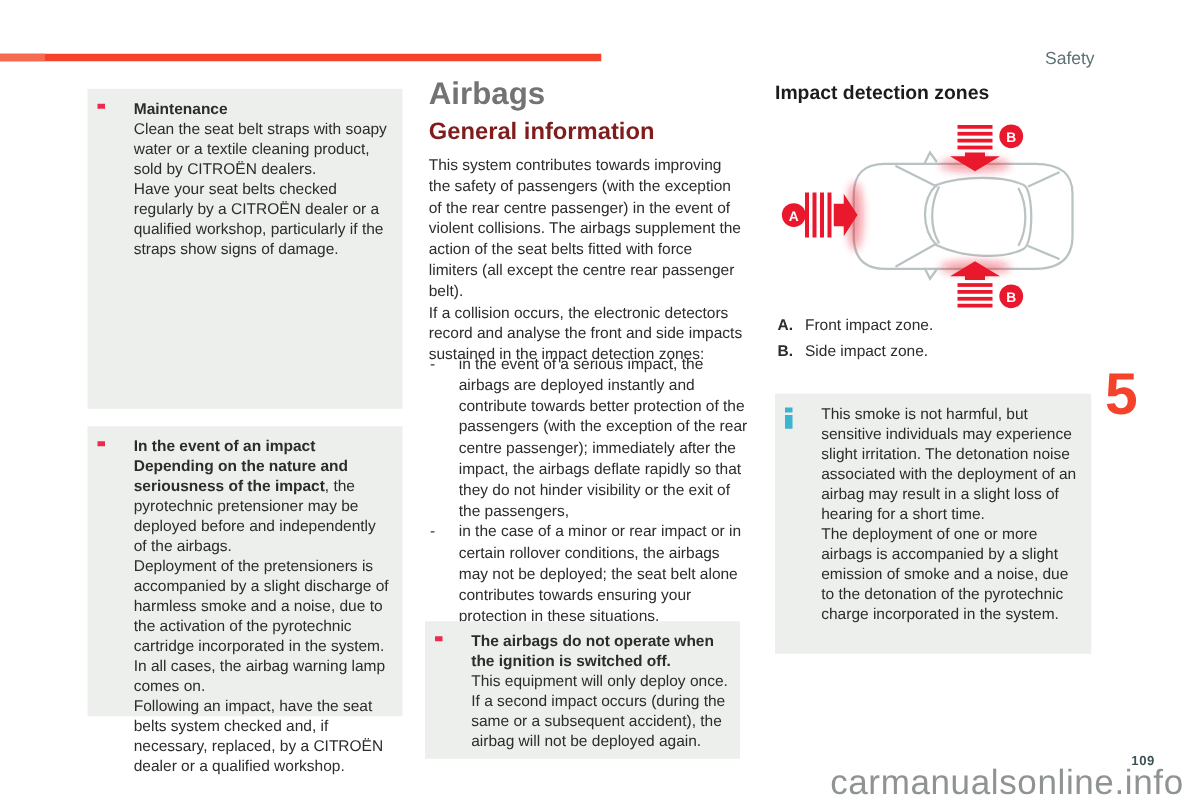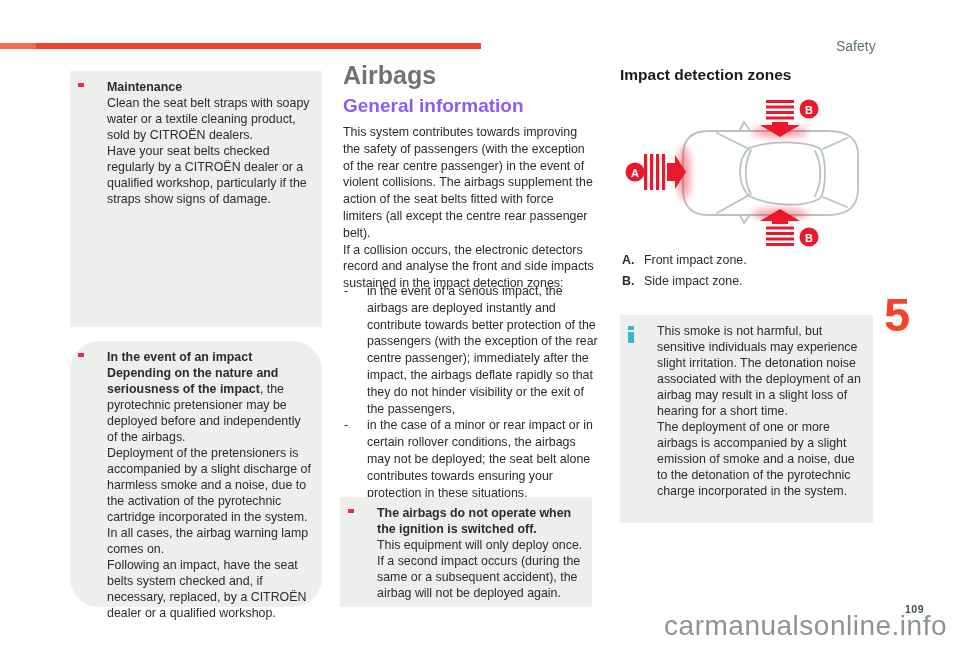--- a/index.html
+++ b/index.html
@@ -37,37 +37,37 @@
   
   .box {
     position: absolute; background: #edefed;
     font-size: 12.4px; line-height: 16px;
   }
   .box .inner { position: relative; padding: 8px 9px 0 37px; }
   .box p { margin: 0; }
   .b { font-weight: bold; }
 
   #box-maintenance { left: 70px; top: 71px;  width: 252px; height: 256px; }
-  #box-impact      { left: 70px; top: 341px; width: 252px; height: 266px; border-radius: 29px; }
+  #box-impact      { left: 70px; top: 341px; width: 252px; height: 232px; }
   #box-ignition    { left: 340px; top: 497px; width: 252px; height: 110px; }
   #box-info        { left: 620px; top: 315px; width: 253px; height: 208px; }
 
   
   .excl-icon { position: absolute; left: 7px; top: 10px; width: 8px; height: 18px; }
   .excl-icon .bar { width: 8px; height: 11px; background: #ed2b4f; clip-path: polygon(0 0, 100% 0, 76% 100%, 24% 100%); }
   .excl-icon .dot { width: 6px; height: 4px; background: #ed2b4f; margin: 2px auto 0; }
 
   
   .info-icon { position: absolute; left: 8px; top: 11px; width: 6px; height: 18px; }
   .info-icon .dot { width: 6px; height: 4px; background: #3cb4d0; }
   .info-icon .bar { width: 6px; height: 11px; background: #3cb4d0; margin-top: 2px; }
 
   
   .main-title   { position: absolute; left: 343px; top: 61px; font-size: 25px; color: #737373; }
-  .main-heading { position: absolute; left: 343px; top: 95px; font-size: 19px; font-weight: bold; color: #8b5cf6; text-align: center; }
+  .main-heading { position: absolute; left: 343px; top: 95px; font-size: 19px; font-weight: bold; color: #7f1d1d; text-align: center; }
   .main-paras   { position: absolute; left: 343px; top: 124px; width: 253px; font-size: 12.4px; line-height: 16.8px; }
   .main-paras p { margin: 0; }
   .bullet-list  { position: absolute; left: 344px; top: 283px; width: 256px; font-size: 12.4px; line-height: 16.8px; }
   .bullet { display: flex; }
   .bullet .dash { width: 23px; flex: 0 0 23px; }
   .bullet .btext { flex: 1; }
 
   
   .right-heading { position: absolute; left: 620px; top: 66px; font-size: 15.5px; font-weight: bold; color: #1c1c1b; }
   .diagram { position: absolute; left: 620px; top: 95px; width: 254px; height: 160px; }

